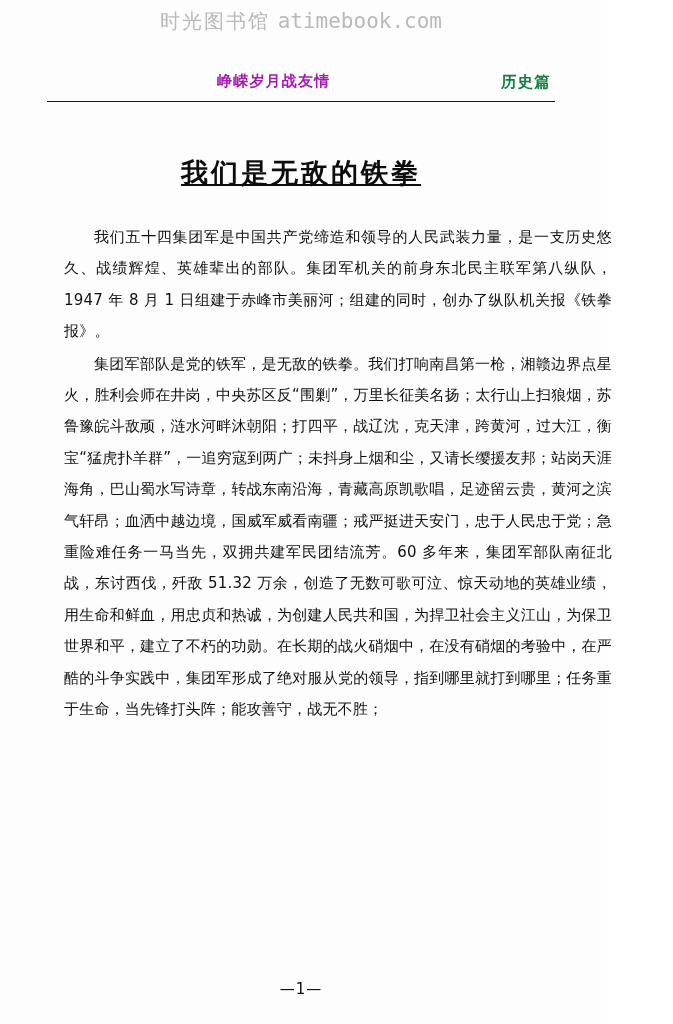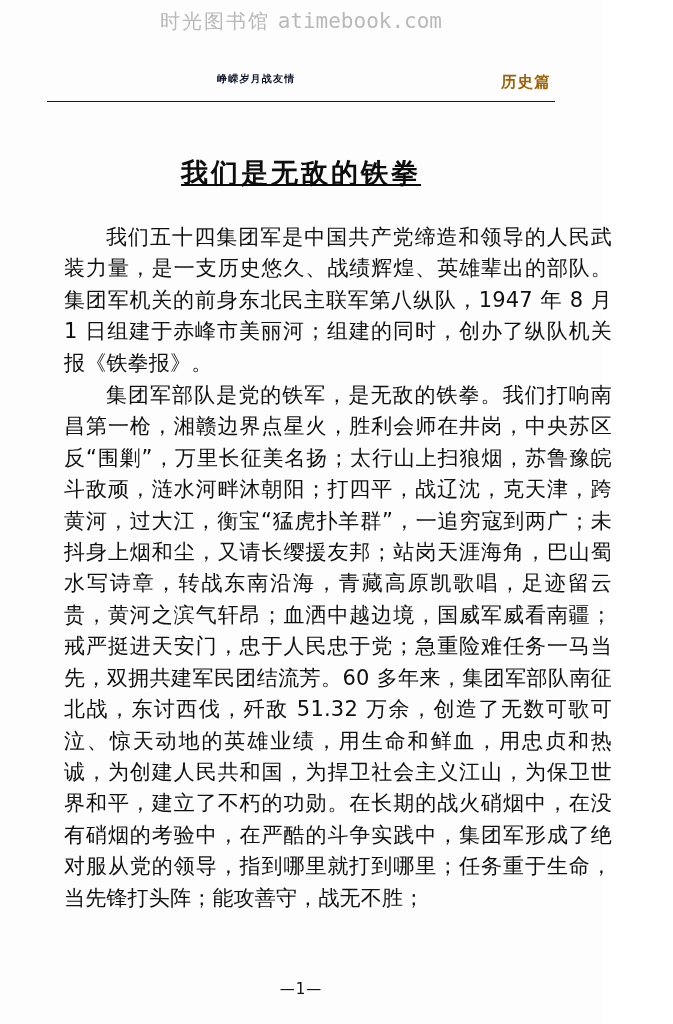--- a/index.html
+++ b/index.html
@@ -50,35 +50,35 @@
     position: absolute;
     top: 72px;
     left: 47px;
     right: 47px;
     height: 30px;
   }
   .header-left {
     position: absolute;
     left: 170px;
     top: 0;
-    font-size: 10px;
+    font-size: 15px;
     letter-spacing: 1.2px;
     font-weight: bold;
     font-family: "DejaVu Sans", sans-serif;
-    color: #0f172a;
+    color: #a21caf;
   }
   .header-right {
     position: absolute;
     right: 4px;
     top: 0;
     font-size: 15.5px;
     letter-spacing: 1.2px;
     font-weight: bold;
     font-family: Liberation Sans, sans-serif;
-    color: #a16207;
+    color: #15803d;
   }
   .header-rule {
     position: absolute;
     top: 101px;
     left: 47px;
     right: 47px;
     border-top: 1.5px solid #1a1a1a;
   }
   
   .title {
@@ -96,21 +96,21 @@
   }
   
   .body {
     position: absolute;
     top: 222px;
     left: 64px;
     width: 548px;
   }
   .body p {
     margin: 0 0 1px 0;
-    font-size: 21px;
+    font-size: 15px;
     line-height: 31.4px;
     text-align: justify;
     text-justify: inter-ideograph;
     text-indent: 2em;
     letter-spacing: 0.2px;
     font-family: "DejaVu Sans", sans-serif;
     color: #101010;
   }
   .folio {
     position: absolute;

